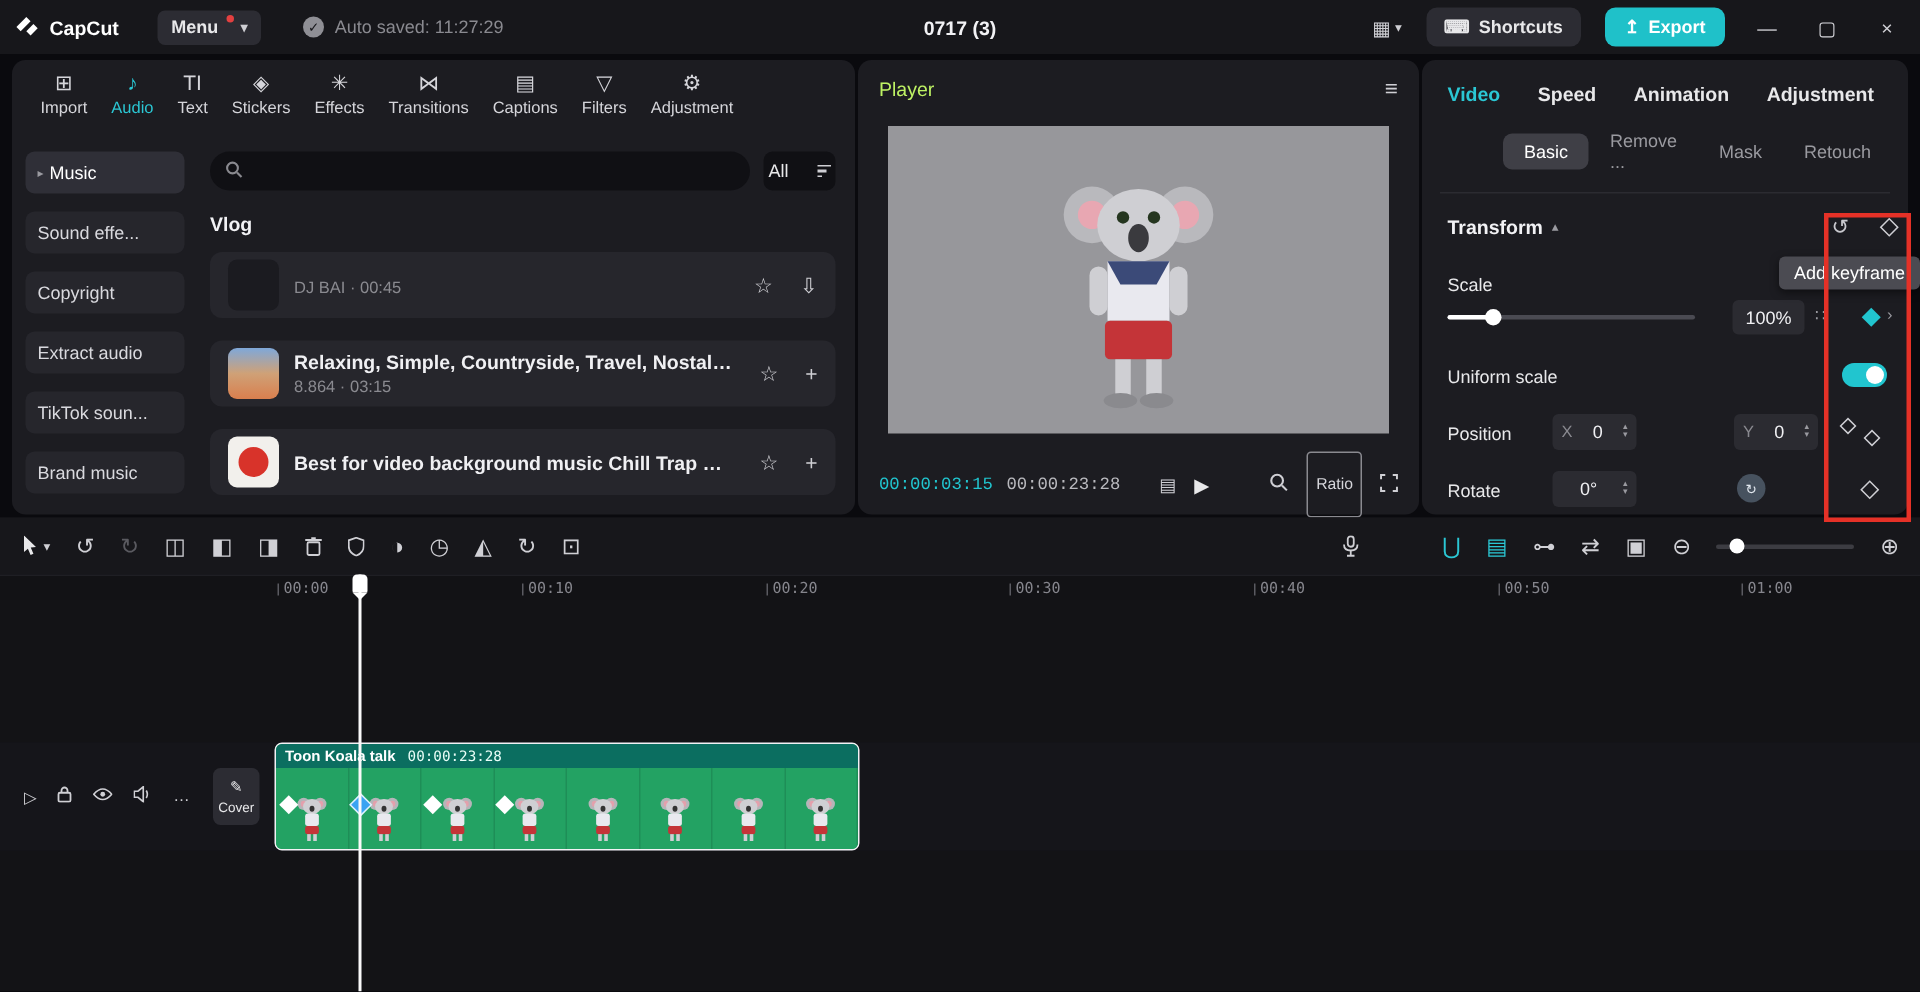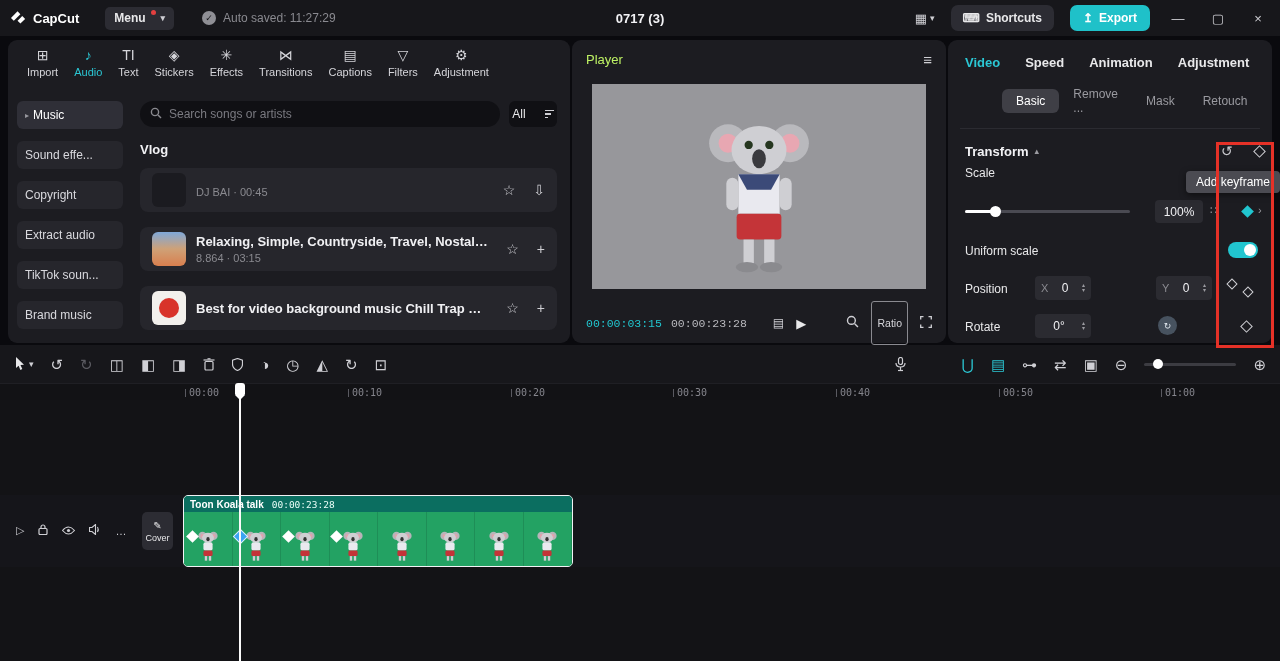--- a/index.html
+++ b/index.html
@@ -85,21 +85,21 @@
   .insp-row{position:absolute;left:17px;right:8px;height:26px;display:flex;align-items:center;}
   .row-transform{top:98px;}
   .transform-label{font-size:13px;font-weight:bold;color:#f2f2f5;}
   .collapse-caret{font-size:9px;color:#9a9aa0;margin-left:6px;}
   .abs{position:absolute;}
   .icon-btn{color:#c9c9ce;font-size:14px;}
   .diamond{width:9px;height:9px;transform:rotate(45deg);display:inline-block;}
   .d-outline{border:1.5px solid #cfcfd4;background:transparent;}
   .d-cyan{background:#21c5cf;}
   .tooltip{position:absolute;top:131px;left:238px;background:#4b4b52;color:#fff;font-size:12px;padding:4px 10px;border-radius:4px;box-shadow:0 2px 6px rgba(0,0,0,.5);z-index:40;white-space:nowrap;}
-  .scale-label{position:absolute;top:126px;left:17px;font-size:12px;color:#e8e8ea;}
+  .scale-label{position:absolute;top:143px;left:17px;font-size:12px;color:#e8e8ea;}
   .row-scale{top:160px;height:24px;}
   .sl-track{position:absolute;left:0;top:10px;width:165px;height:3px;background:#4a4a52;border-radius:2px;}
   .sl-fill{position:absolute;left:0;top:0;width:30px;height:3px;background:#fff;border-radius:2px;}
   .sl-knob{position:absolute;left:25px;top:-4px;width:11px;height:11px;background:#fff;border-radius:50%;}
   .val-box{position:absolute;left:190px;top:0;width:48px;height:23px;background:#2b2b31;border-radius:4px;display:flex;align-items:center;justify-content:center;font-size:12px;color:#f0f0f3;}
   .drag-dots{position:absolute;left:245px;top:4px;color:#9a9aa0;font-size:11px;}
   .row-uniform{top:198px;}
   .ctl-label{font-size:12px;color:#e8e8ea;}
   .toggle{position:absolute;left:263px;top:4px;width:30px;height:16px;border-radius:9px;background:#21c5cf;}
   .toggle::after{content:"";position:absolute;right:2px;top:2px;width:12px;height:12px;border-radius:50%;background:#fff;}
@@ -253,21 +253,20 @@
         </div>
       </aside>
 
       <div class="music-content">
         <div class="search-row">
           <div class="search-box">
             <span><svg width="12" height="12" viewBox="0 0 12 12">
                   <circle cx="5" cy="5" r="3.6" fill="none" stroke="#8a8a90" stroke-width="1.4"></circle>
                   <line x1="8" y1="8" x2="11" y2="11" stroke="#8a8a90" stroke-width="1.4"></line>
                 </svg></span>
-            <input placeholder="Search songs or artists" style="">
           </div>
           <button class="all-btn">
             <span>All</span>
             <span class="fbars">
                 <i></i>
                 <i></i>
                 <i></i>
               </span>
           </button>
         </div>

